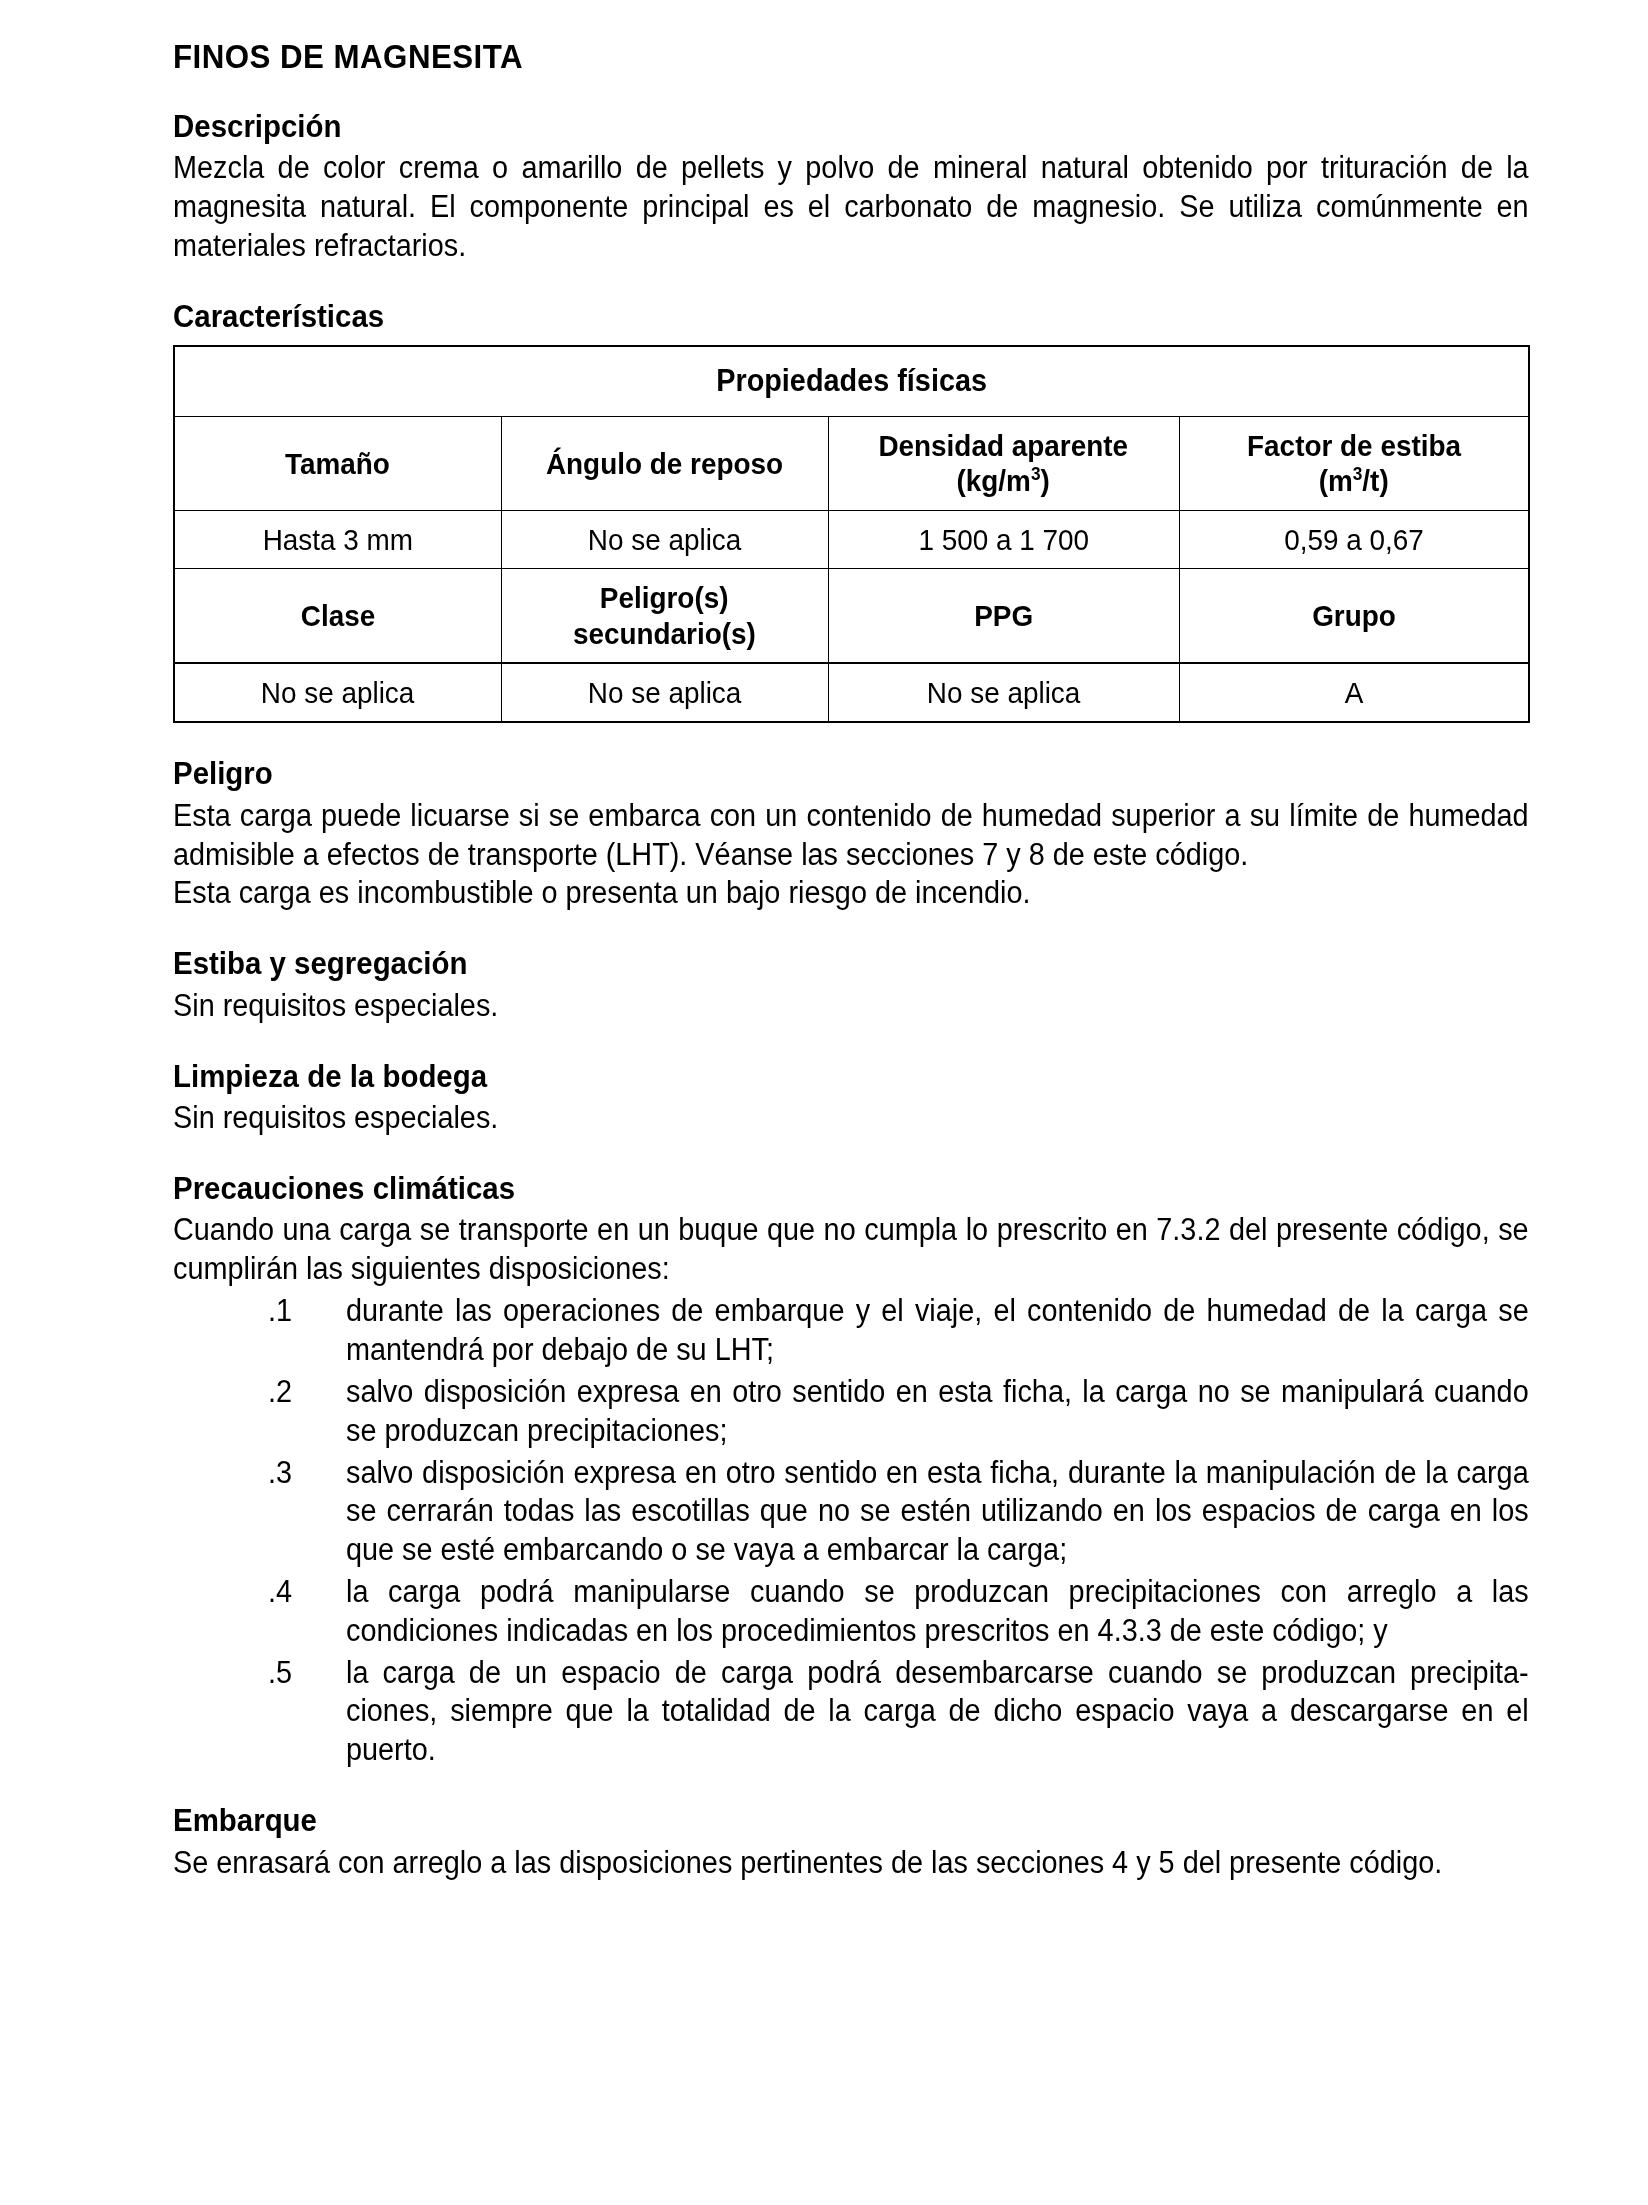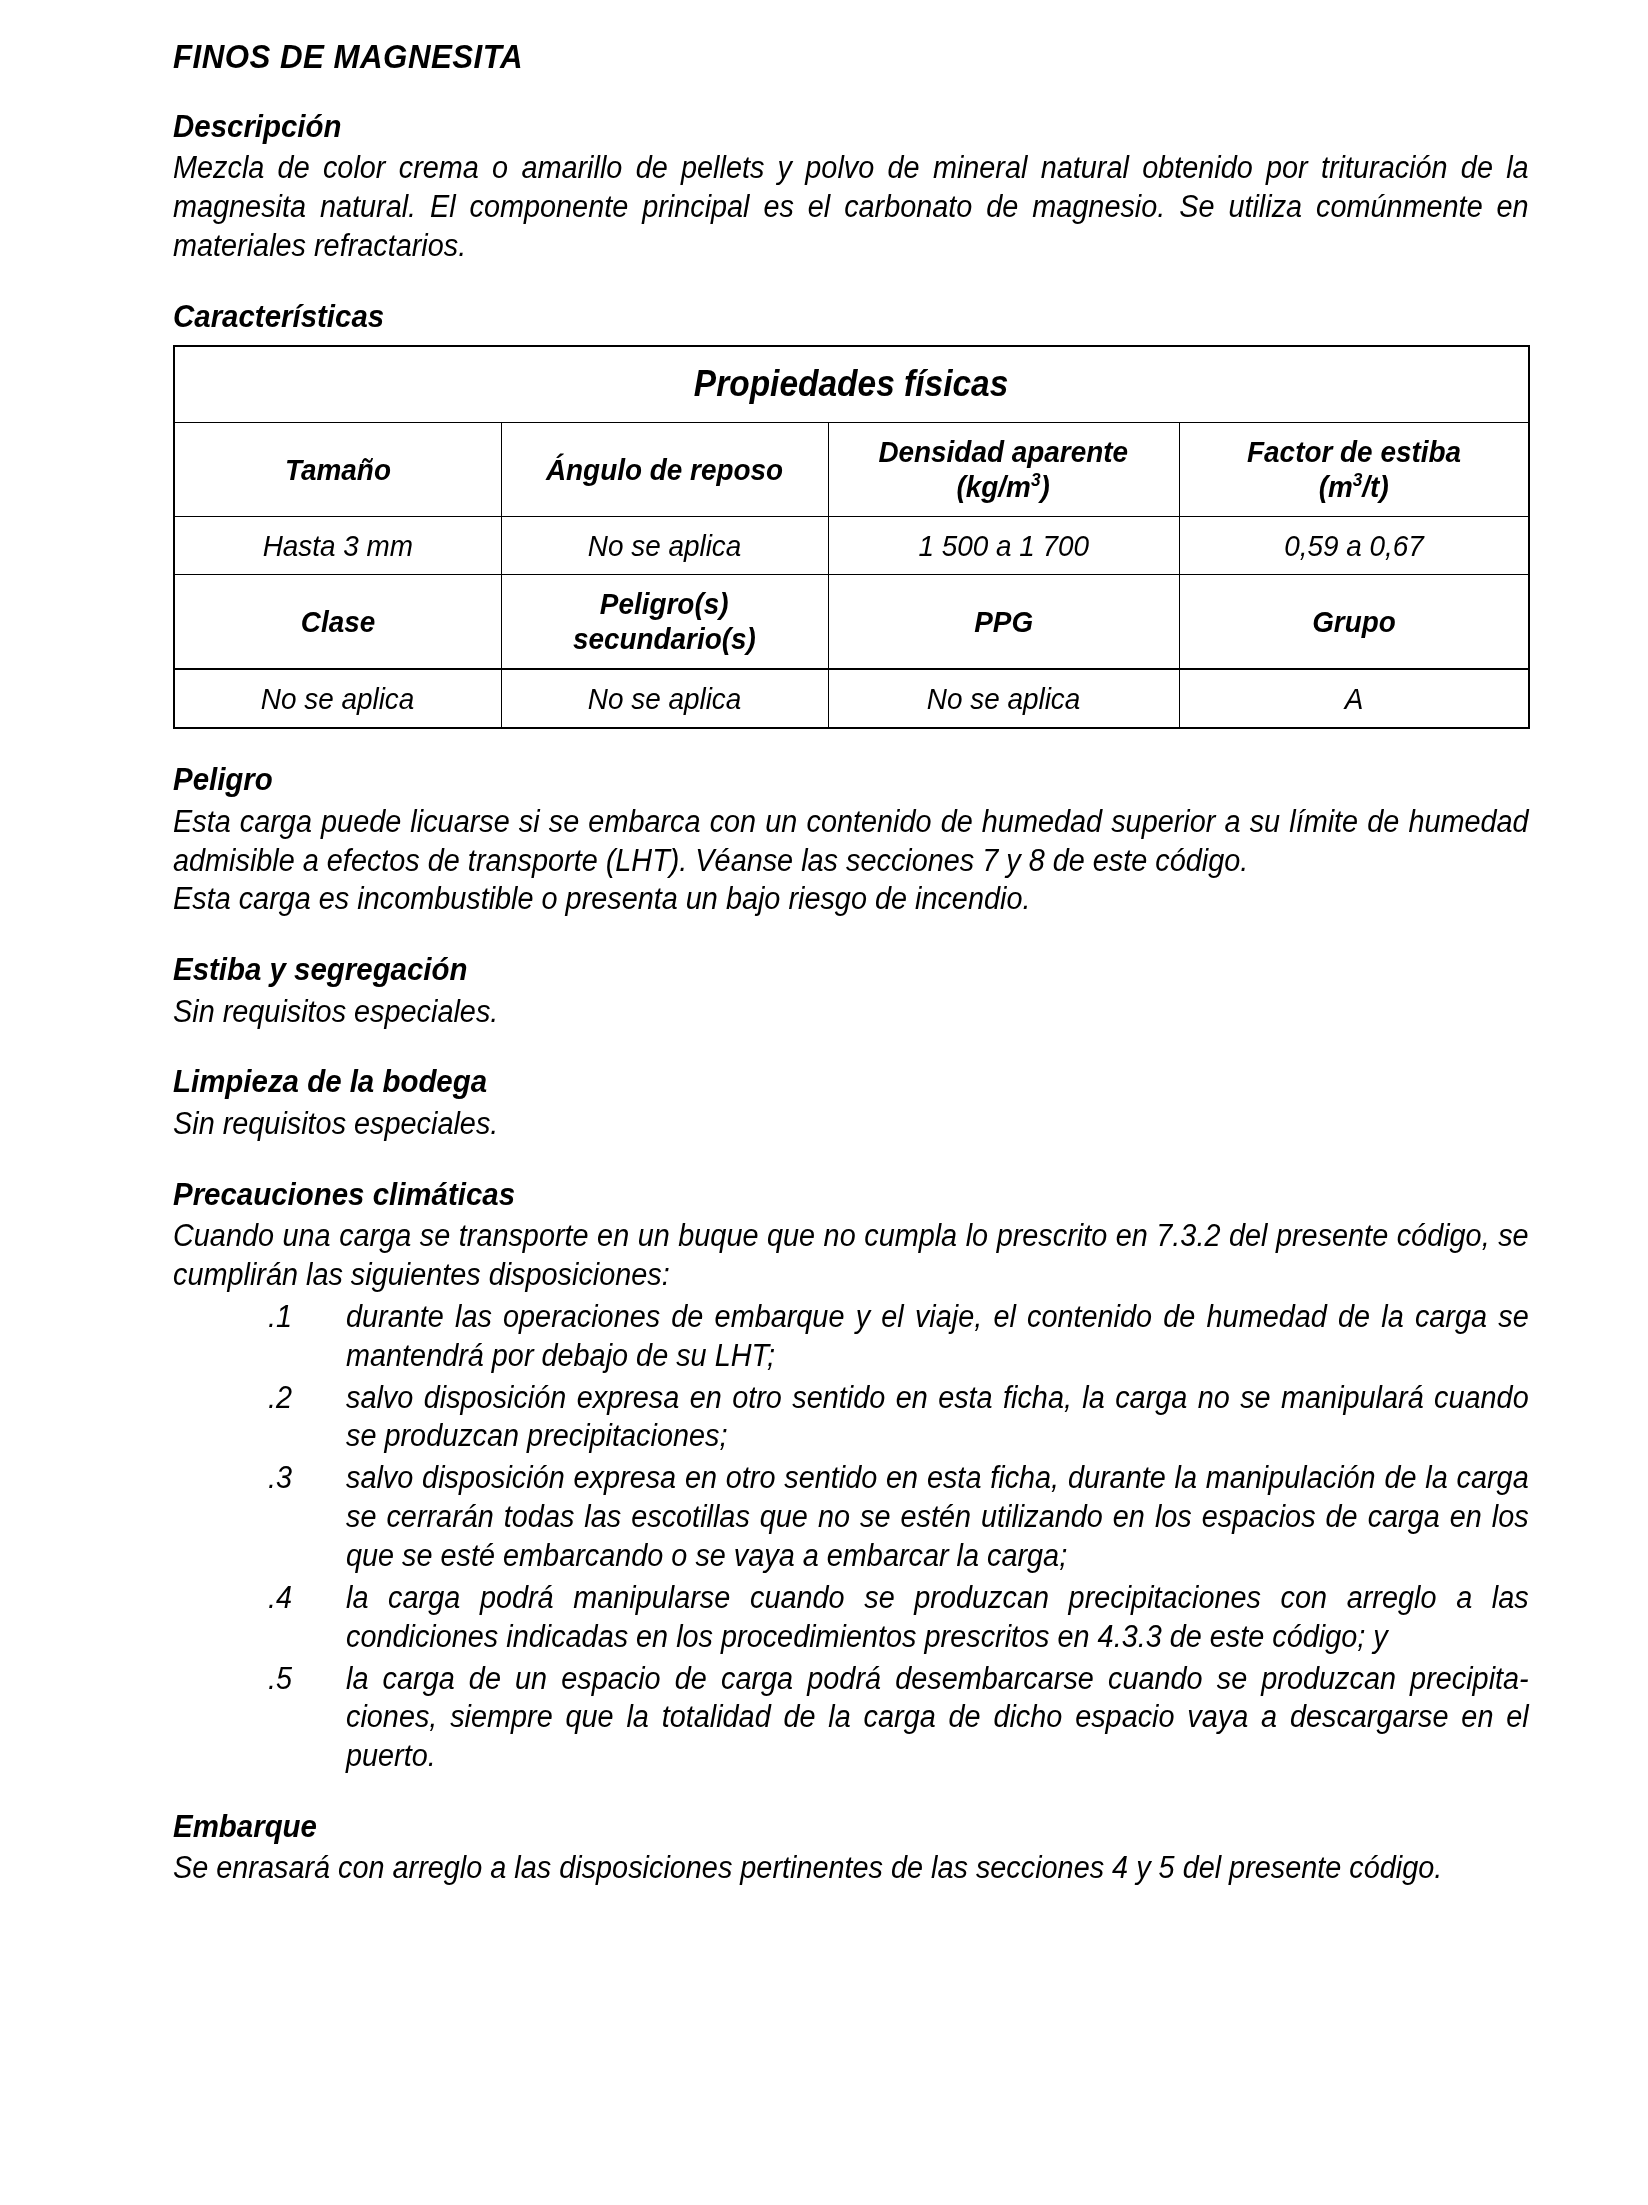--- a/index.html
+++ b/index.html
@@ -19,21 +19,20 @@
     position: relative;
     width: 1648px;
     height: 2205px;
     background: #fff;
     box-sizing: border-box;
     padding: 32px 99px 0 173px;
   }
 
   .content {
     width: 1356px;
-    font-style: italic;
   }
 
   
   .doc-title {
     font-size: 34px;
     font-weight: bold;
     letter-spacing: 0.5px;
     margin: 6.4px 0 0 0;
     line-height: 1.1;
     transform: scaleX(0.92);
@@ -82,21 +81,21 @@
     font-size: 30px;
     line-height: 1.18;
   }
 
   table.props td.hdr {
     font-weight: bold;
   }
 
   table.props td.band {
     font-weight: bold;
-    font-size: 36px;
+    font-size: 31px;
     padding: 16px 6.4px;
   }
 
   table.props tr.thick-top > td {
     border-top: 2.4px solid #000;
   }
 
   .cellspan { display: inline-block; transform: scaleX(0.93); }
 
   sup {

